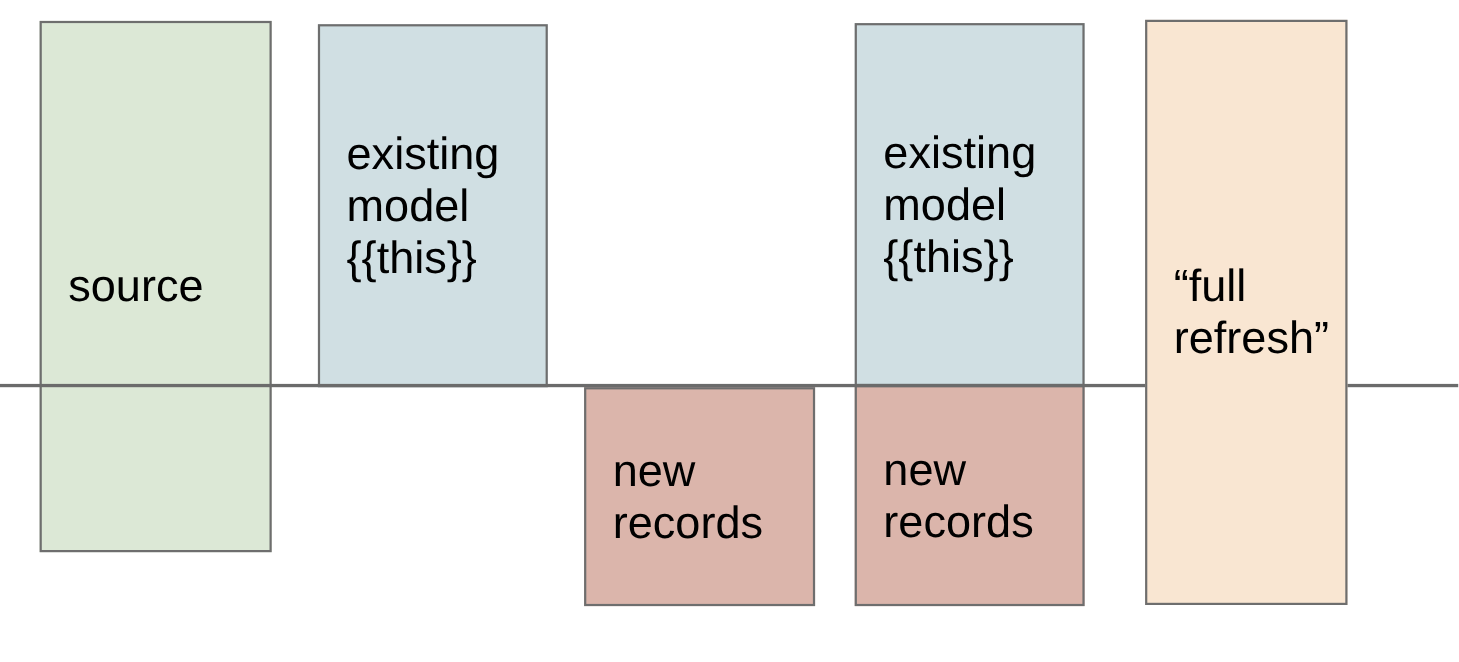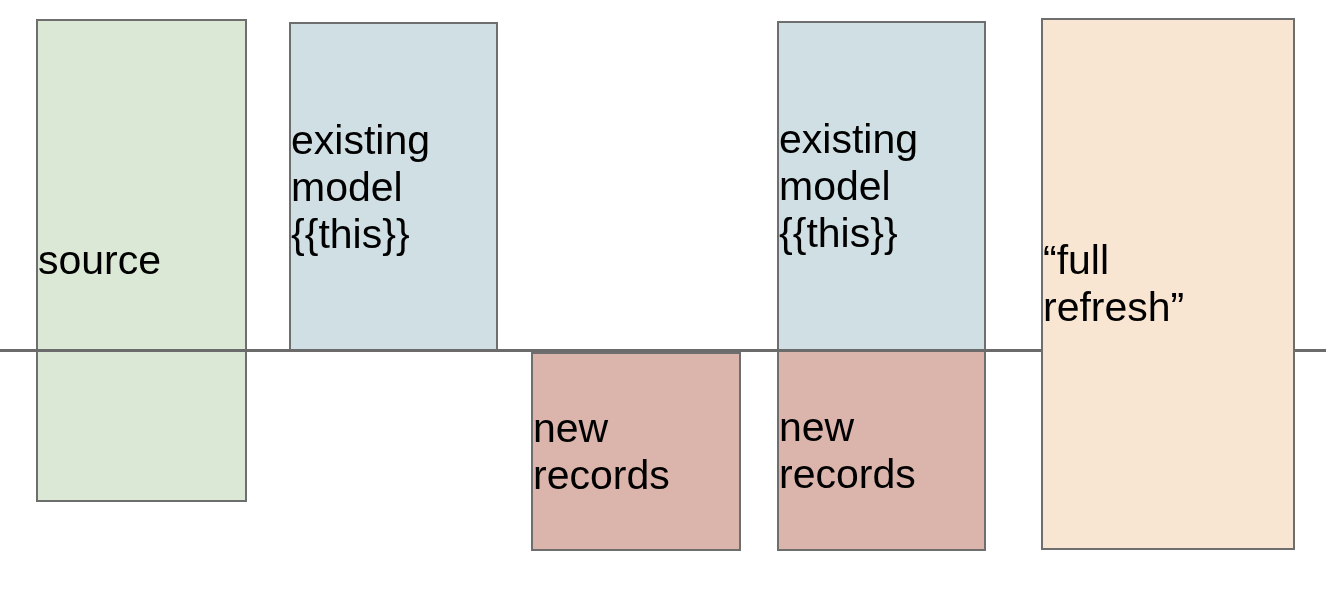--- a/index.html
+++ b/index.html
@@ -26,34 +26,35 @@
   .box {
     position: absolute;
     box-sizing: border-box;
     border: 2px solid #6e6e6e;
     display: flex;
     align-items: center;
     z-index: 1;
   }
   .box .label {
     display: block;
+    padding-left: 24px;
     padding-right: 6px;
     white-space: pre-line;
     font-size: 41px;
     line-height: 47px;
     letter-spacing: 0;
     color: #000000;
   }
   
   .b0 { left: 36px;   top: 19px;  width: 211px; height: 483px; }
   .b1 { left: 289px;  top: 22px;  width: 209px; height: 330px; }
   .b2 { left: 531px;  top: 352px; width: 210px; height: 199px; }
   .b3 { left: 777px;  top: 21px;  width: 209px; height: 330px; }
   .b4 { left: 777px;  top: 350px; width: 209px; height: 201px; }
-  .b5 { left: 1041px; top: 18px;  width: 254px; height: 532px; z-index: 3; }
+  .b5 { left: 1041px; top: 18px;  width: 184px; height: 532px; z-index: 3; }
 </style>
 </head>
 <body>
 
 <div class="canvas" style="background-color: rgb(255, 255, 255);">
 
   <div class="hline" style="background-color: rgb(107, 107, 107);"></div>
 
   <div class="box b0" style="background-color: rgb(220, 232, 214); border-color: rgb(110, 110, 110);">
     <span class="label" style="color: rgb(0, 0, 0);">source</span>

